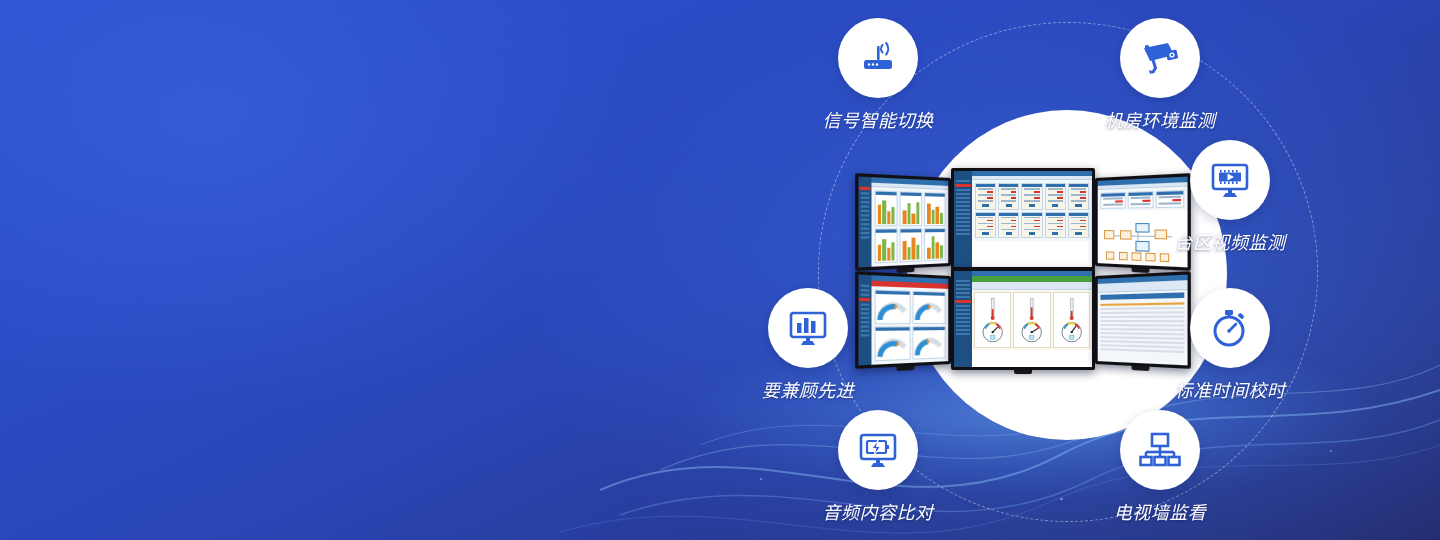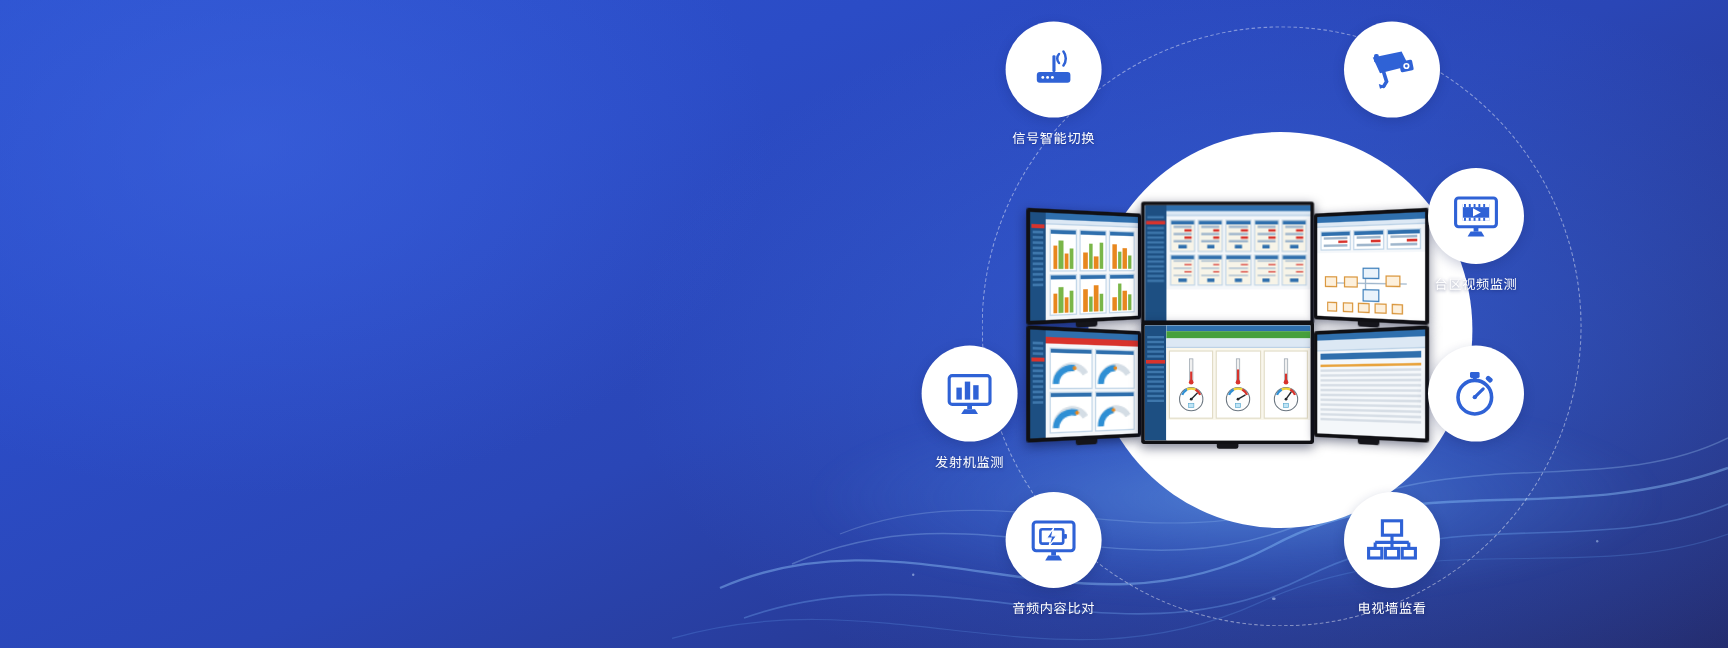--- a/index.html
+++ b/index.html
@@ -64,23 +64,24 @@
   .node { position:absolute; width: 160px; text-align:center; }
   .bubble {
     width: 80px; height: 80px; border-radius: 50%;
     background: #ffffff;
     margin: 0 auto;
     display:flex; align-items:center; justify-content:center;
     box-shadow: 0 3px 10px rgba(16,30,90,0.22);
   }
   .bubble svg { display:block; }
   .node-label {
-    margin-top: 8px; font-size: 11px; color:#ffffff; white-space:nowrap;
+    margin-top: 8px; font-size: 18px; color:#ffffff; white-space:nowrap;
     letter-spacing: .5px;
     text-shadow: 0 1px 3px rgba(12,24,80,0.5);
+    font-style: italic;
   }
 
   
   .n0 { left:  98px; top:  18px; }  
   .n1 { left: 380px; top:  18px; }  
   .n2 { left:  28px; top: 140px; }  
   .n3 { left: 450px; top: 140px; }  
   .n4 { left:  28px; top: 288px; }  
   .n5 { left: 450px; top: 288px; }  
   .n6 { left:  98px; top: 410px; }  
@@ -678,20 +679,21 @@
             <path d="M7,12 L31,7 L37,19 L13,25 Z" fill="#2f62d6"></path>
             <rect x="29.5" y="14.5" width="11" height="9" rx="1.5" transform="rotate(-12 35 19)" fill="#2f62d6"></rect>
             <circle cx="35" cy="19" r="2.6" fill="#ffffff"></circle>
             <circle cx="35" cy="19" r="1.2" fill="#2f62d6"></circle>
             <path d="M16,24 L18.5,32 L16,36" stroke="#2f62d6" stroke-width="3" fill="none" stroke-linecap="round"></path>
             <path d="M12,34 L18,36 L13,38 Z" fill="#2f62d6"></path>
             <rect x="8" y="9" width="4" height="7" rx="1.6" fill="#2f62d6"></rect>
           </svg>
         </span>
       </div>
+      <div class="node-label">机房环境监测</div>
     </div>
 
 
     <div class="node n3">
       <div class="bubble">
         <span>
           <svg width="46" height="44" viewBox="0 0 46 44" fill="none">
             <rect x="6" y="7" width="34" height="24" rx="2.5" stroke="#2f62d6" stroke-width="2.6" fill="none"></rect>
             <rect x="12" y="12" width="22" height="14" fill="#2f62d6"></rect>
             <rect x="12" y="12" width="22" height="2.6" fill="#ffffff"></rect>
@@ -721,36 +723,37 @@
           <svg width="46" height="44" viewBox="0 0 46 44" fill="none">
             <rect x="6" y="7" width="34" height="24" rx="2.5" stroke="#2f62d6" stroke-width="2.6" fill="none"></rect>
             <rect x="12" y="17" width="4.5" height="10" fill="#2f62d6"></rect>
             <rect x="19" y="12" width="4.5" height="15" fill="#2f62d6"></rect>
             <rect x="26" y="15" width="4.5" height="12" fill="#2f62d6"></rect>
             <rect x="21" y="31" width="4" height="4" fill="#2f62d6"></rect>
             <path d="M16,39 L30,39 L27.5,35 L18.5,35 Z" fill="#2f62d6"></path>
           </svg>
         </span>
       </div>
-      <div class="node-label">发射机监测</div>
+      <div class="node-label">要兼顾先进</div>
     </div>
 
     <div class="node n5">
       <div class="bubble">
         <span>
           <svg width="44" height="46" viewBox="0 0 44 46" fill="none">
             <circle cx="21" cy="26" r="14" stroke="#2f62d6" stroke-width="3" fill="none"></circle>
             <rect x="17" y="5" width="8" height="5" rx="1.2" fill="#2f62d6"></rect>
             <rect x="19.4" y="9" width="3.2" height="4" fill="#2f62d6"></rect>
             <rect x="30" y="9" width="6" height="4" rx="1.5" transform="rotate(42 33 11)" fill="#2f62d6"></rect>
             <line x1="21" y1="26" x2="28" y2="19" stroke="#2f62d6" stroke-width="2.6" stroke-linecap="round"></line>
             <circle cx="21" cy="26" r="1.8" fill="#2f62d6"></circle>
           </svg>
         </span>
       </div>
+      <div class="node-label">标准时间校时</div>
     </div>
 
     <div class="node n6">
       <div class="bubble">
         <span>
           <svg width="46" height="44" viewBox="0 0 46 44" fill="none">
             <rect x="6" y="7" width="34" height="24" rx="2.5" stroke="#2f62d6" stroke-width="2.6" fill="none"></rect>
             <rect x="12" y="13" width="19" height="12" rx="1.5" stroke="#2f62d6" stroke-width="2.2" fill="none"></rect>
             <rect x="31.5" y="17" width="2.6" height="4" rx="0.8" fill="#2f62d6"></rect>
             <path d="M23,12 L17,20.5 L21,20.5 L19,27.5 L25.5,18.5 L21.5,18.5 Z" fill="#2f62d6" stroke="#ffffff" stroke-width="1"></path>

